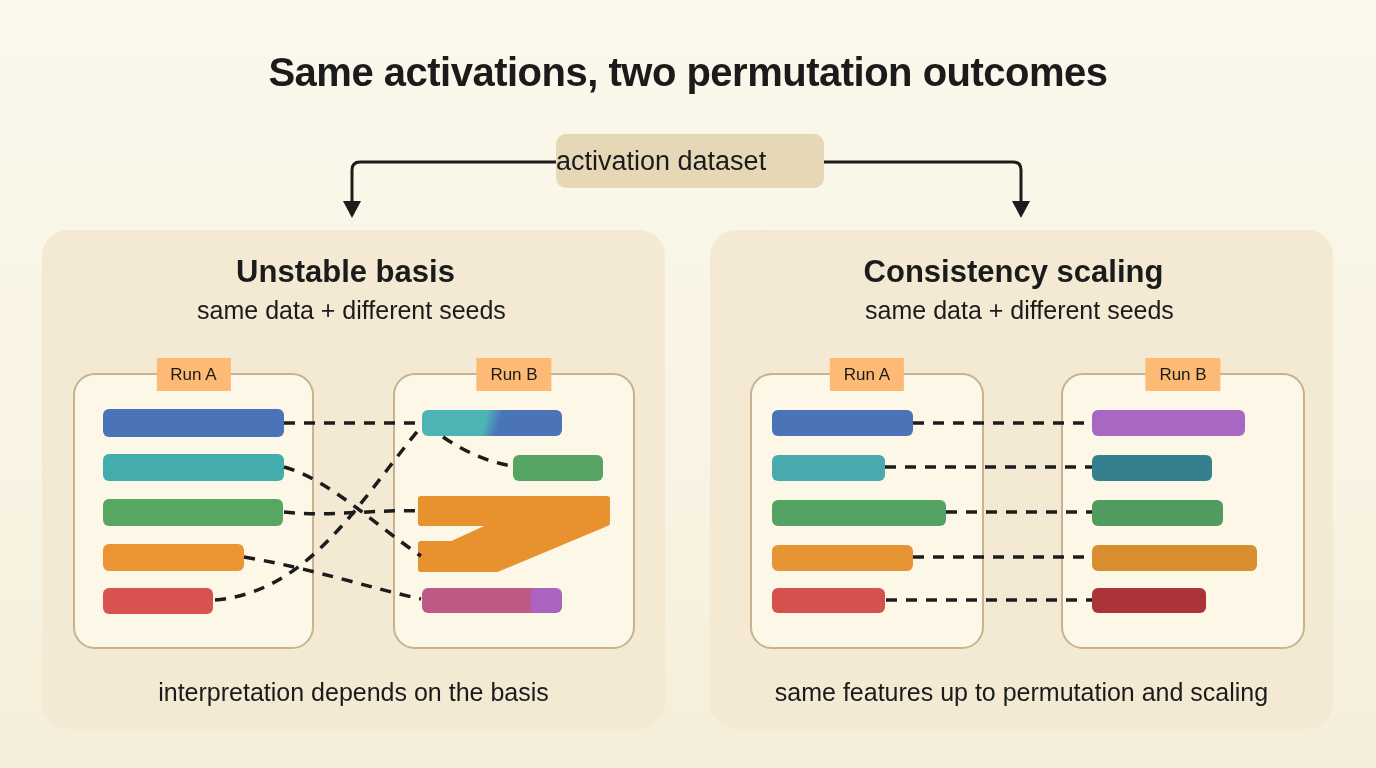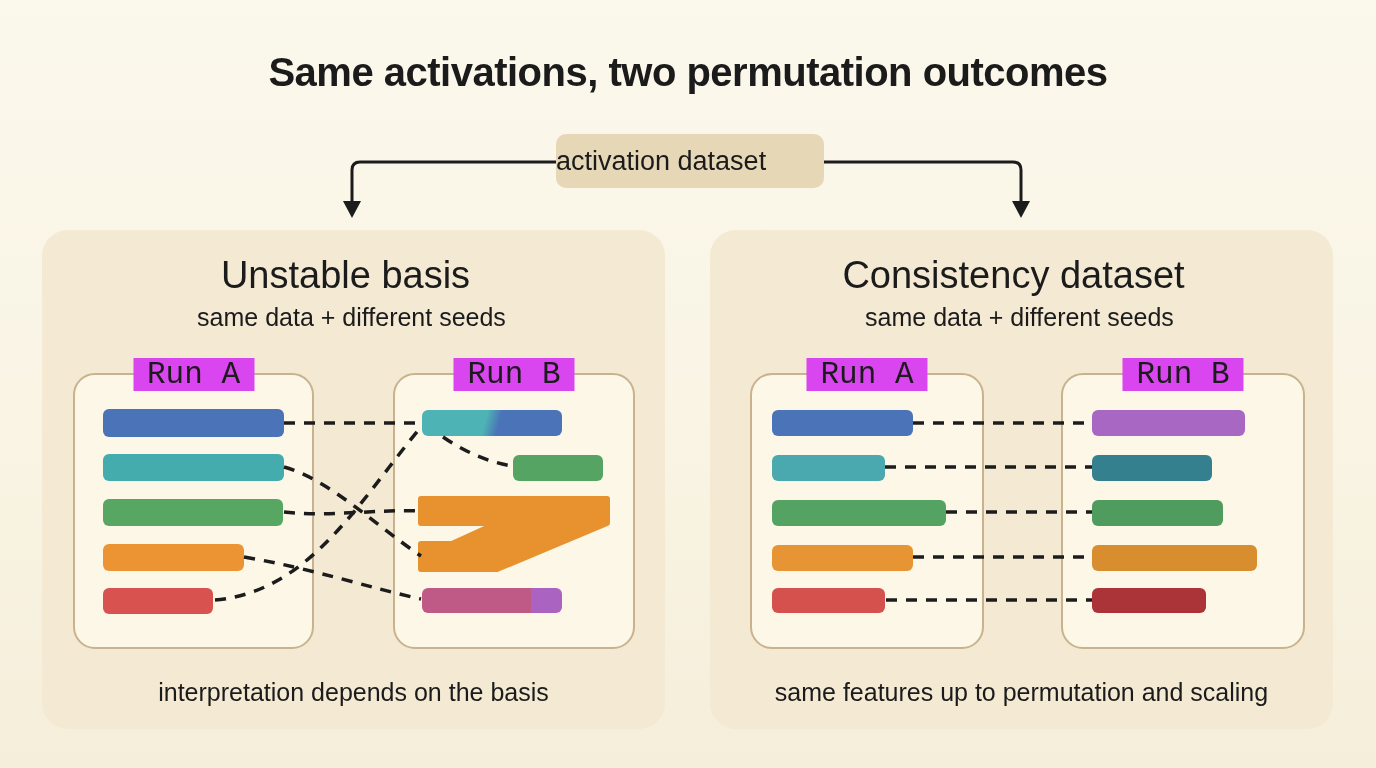--- a/index.html
+++ b/index.html
@@ -16,34 +16,34 @@
     position:absolute;left:556px;top:134px;width:268px;height:54px;
     background:#e6d7b7;border-radius:10px;display:flex;align-items:center;
     font-size:27px;
   }
   .panel{
     position:absolute;top:230px;width:623px;height:499px;
     background:#f4e9d3;border-radius:26px;
   }
   .panel-left{left:42px;}
   .panel-right{left:710px;}
-  .panel-heading{margin:24px 16px 0 0;text-align:center;font-size:38px;font-weight:normal;}
+  .panel-heading{margin:24px 16px 0 0;text-align:center;font-size:31px;font-weight:bold;}
   .panel-sub{margin:6px 4px 0 0;text-align:center;font-size:25px;}
   .panel-caption{position:absolute;bottom:22px;left:0;width:100%;text-align:center;font-size:25px;margin:0;}
   .card{
     position:absolute;top:143px;height:272px;background:#fcf7e7;
     border:2px solid #c9b28d;border-radius:22px;
   }
   .card-a-left{left:31px;width:237px;}
   .card-b-left{left:351px;width:238px;}
   .card-a-right{left:40px;width:230px;}
   .card-b-right{left:351px;width:240px;}
   .card-label{
     position:absolute;top:-17px;left:50%;transform:translateX(-50%);
-    background:#d946ef;padding:0 14px;font-size:31px;line-height:33px;white-space:nowrap;font-family:Liberation Mono, monospace;
+    background:#fdba74;padding:0 14px;font-size:17px;line-height:33px;white-space:nowrap;
   }
   #bars-layer{position:absolute;left:0;top:0;width:1376px;height:768px;z-index:3;pointer-events:none;}
   .bar{position:absolute;border-radius:6px;}
   #overlay{position:absolute;left:0;top:0;z-index:4;pointer-events:none;}
   .flow-line{fill:none;stroke:#1c1c1c;stroke-width:3;}
   .flow-head{fill:#1c1c1c;stroke:none;}
   .dashed{fill:none;stroke:#1c1c1c;stroke-width:3.5;stroke-dasharray:11 9;}
 </style>
 </head>
 <body>
@@ -62,21 +62,21 @@
     <div class="card card-a-left">
       <span class="card-label">Run A</span>
     </div>
     <div class="card card-b-left">
       <span class="card-label">Run B</span>
     </div>
     <p class="panel-caption">interpretation depends on the basis</p>
   </div>
 
   <div class="panel panel-right">
-    <h2 class="panel-heading">Consistency dataset</h2>
+    <h2 class="panel-heading">Consistency scaling</h2>
     <p class="panel-sub">same data + different seeds</p>
     <div class="card card-a-right">
       <span class="card-label">Run A</span>
     </div>
     <div class="card card-b-right">
       <span class="card-label">Run B</span>
     </div>
     <p class="panel-caption">same features up to permutation and scaling</p>
   </div>
 

